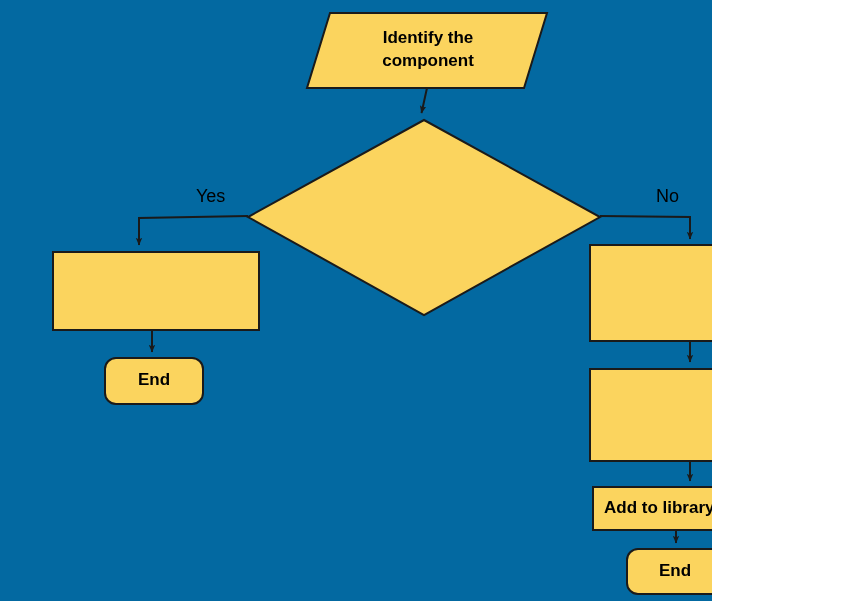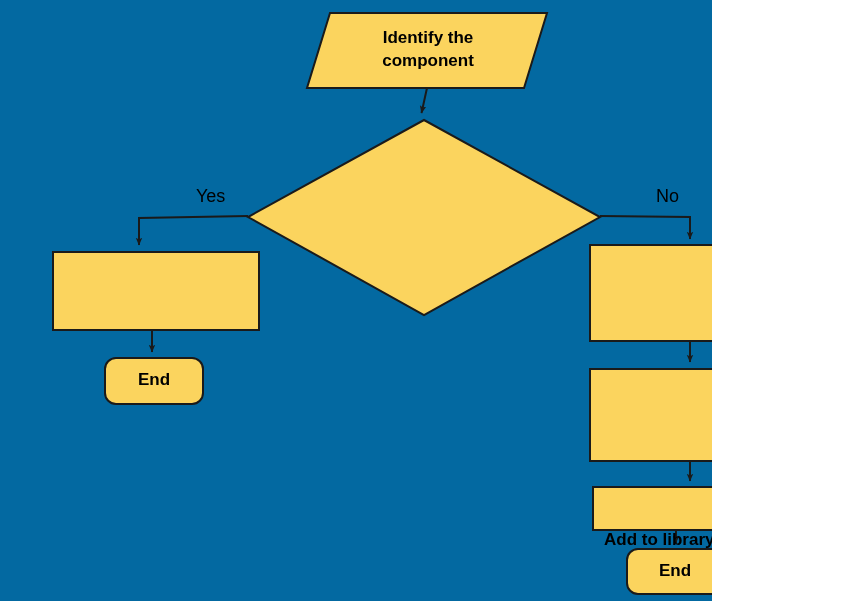--- a/index.html
+++ b/index.html
@@ -95,21 +95,21 @@
 
   <div class="node-label" style="left:340px; top:27px; width:176px; text-align:center;">Identify the
 component</div>
 
 
 
   <div class="node-label" style="left:105px; top:369px; width:98px; text-align:center;">End</div>
 
 
 
-  <div class="node-label" style="left:604px; top:497px; width:150px; text-align:left;margin-top:32px;">Add to library</div>
+  <div class="node-label" style="left:604px; top:497px; width:150px; text-align:left;">Add to library</div>
 
   <div class="node-label" style="left:627px; top:560px; width:96px; text-align:center;">End</div>
 
   <div class="edge-label" style="left:196px; top:186px;">Yes</div>
 
   <div class="edge-label" style="left:620px; top:186px;margin-left:36px;">No</div>
 
 
 </div>
 

